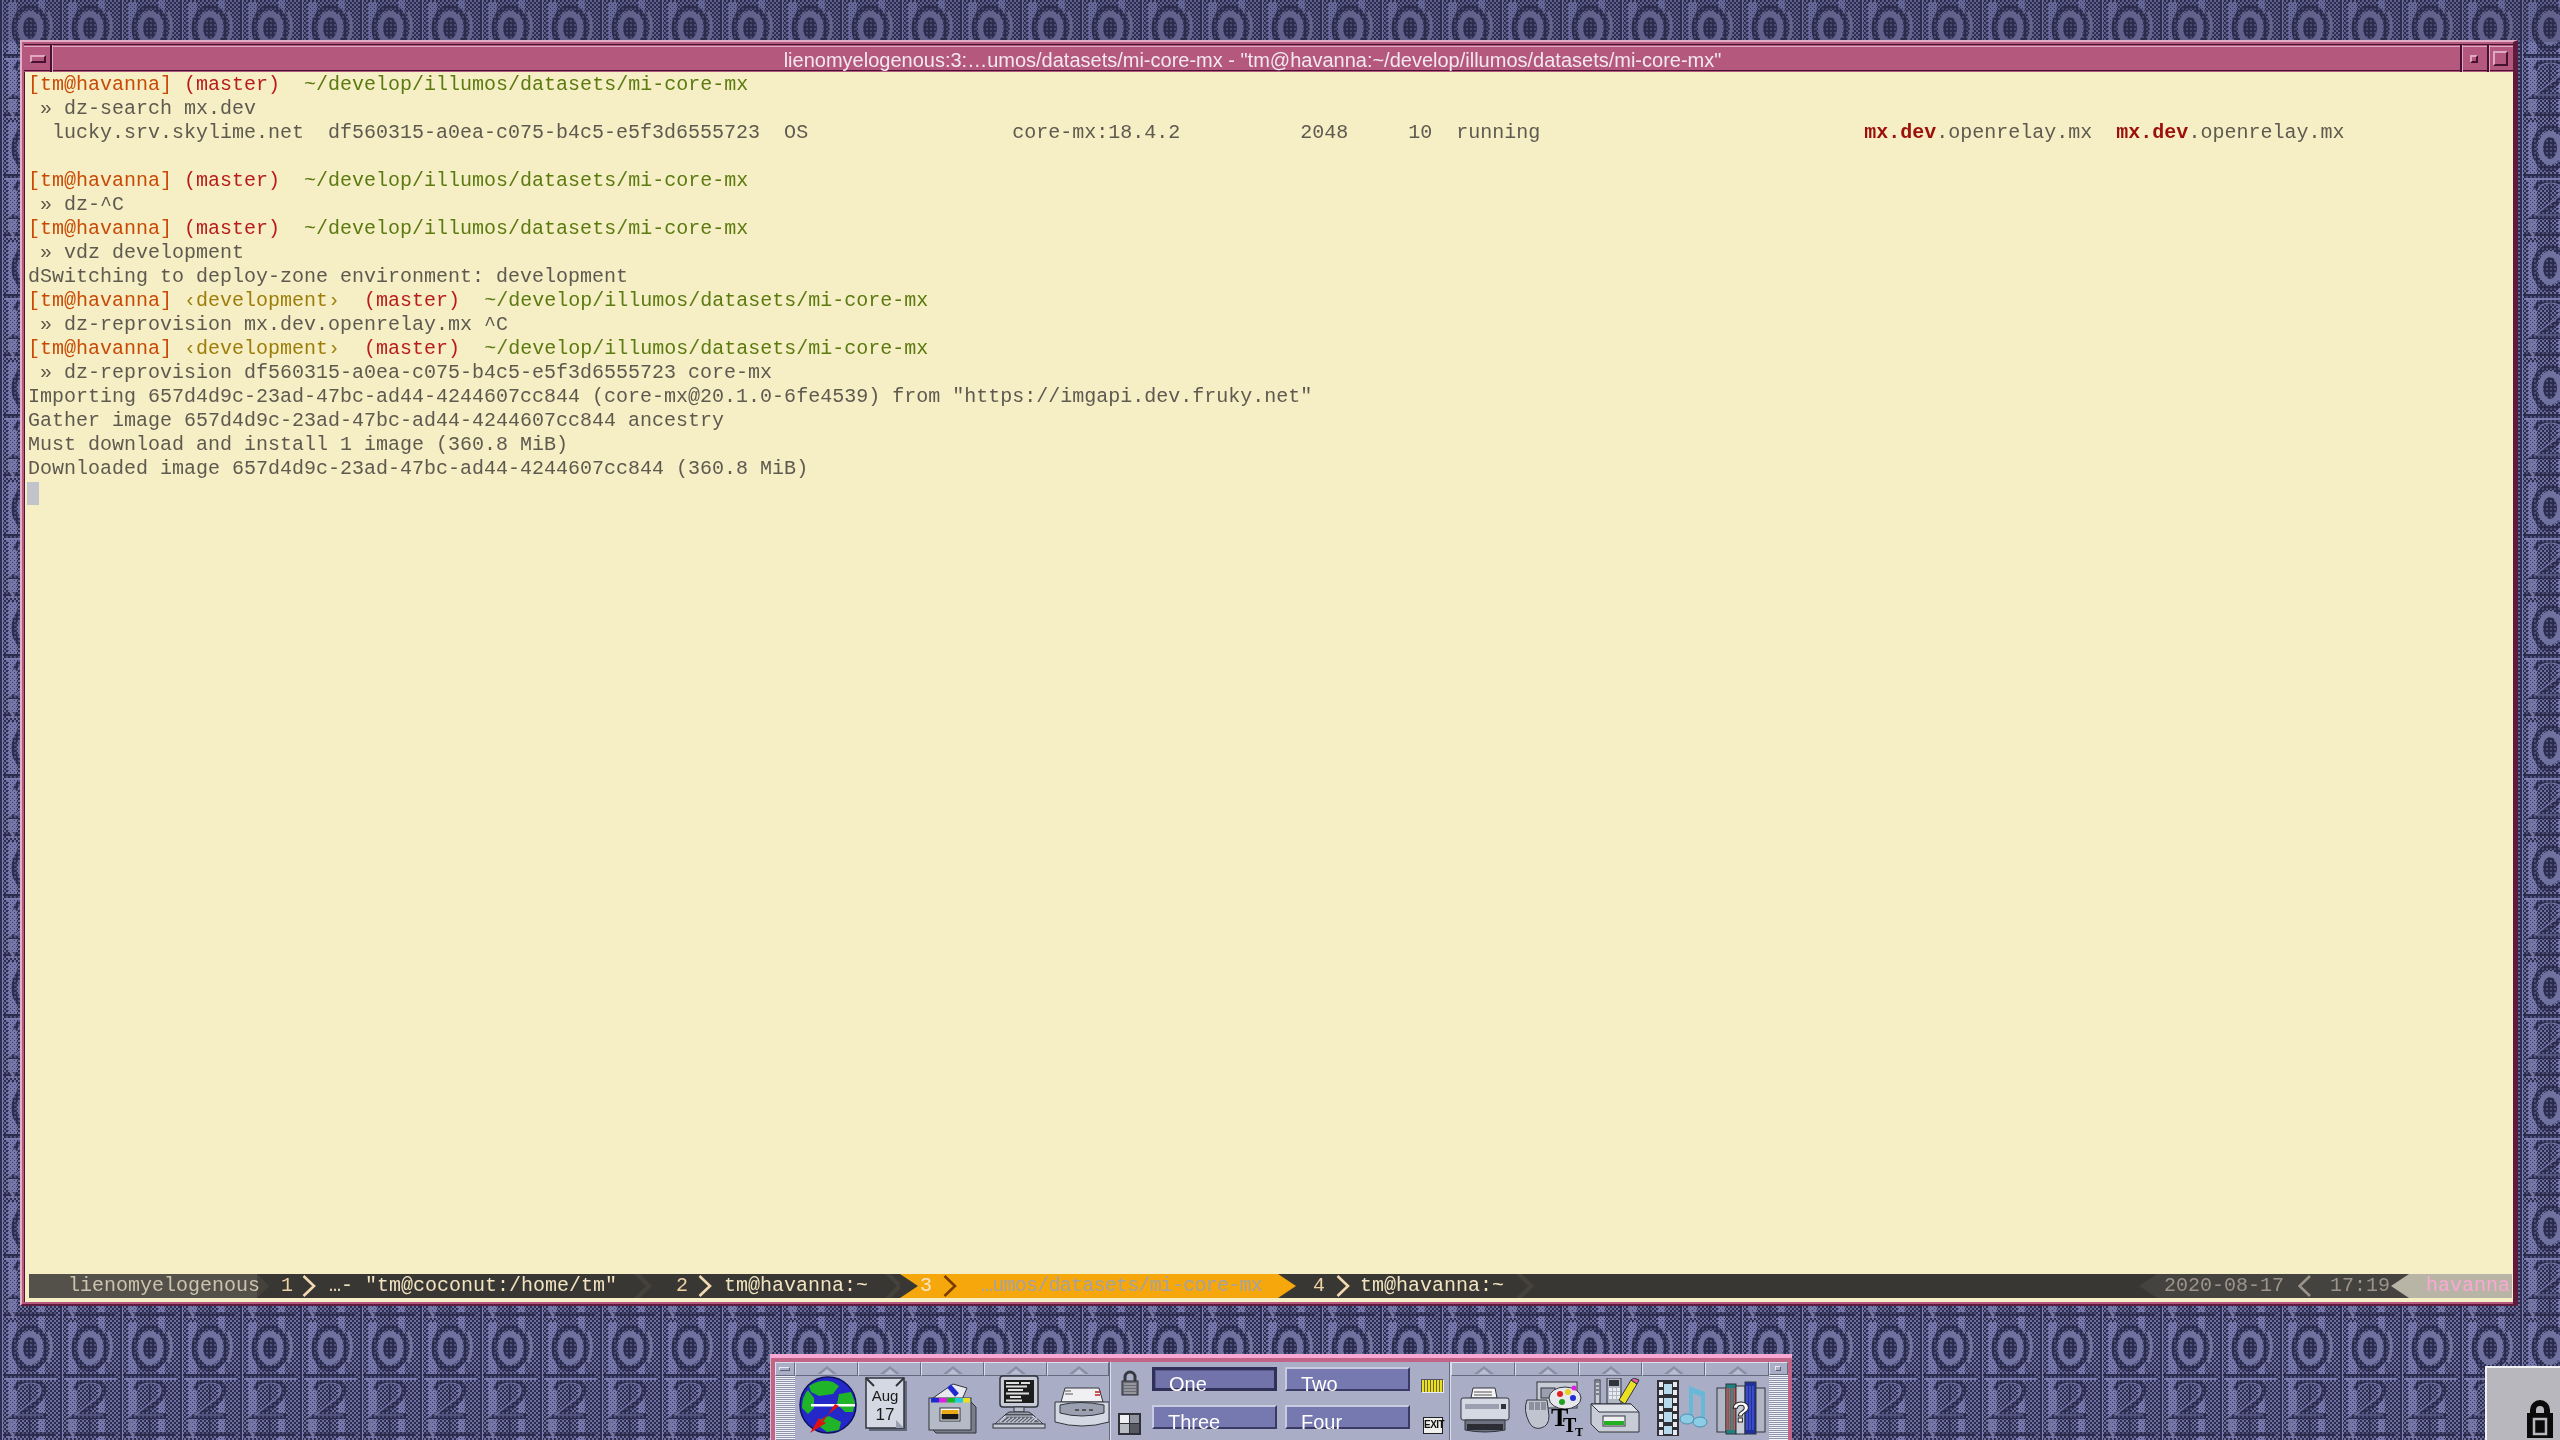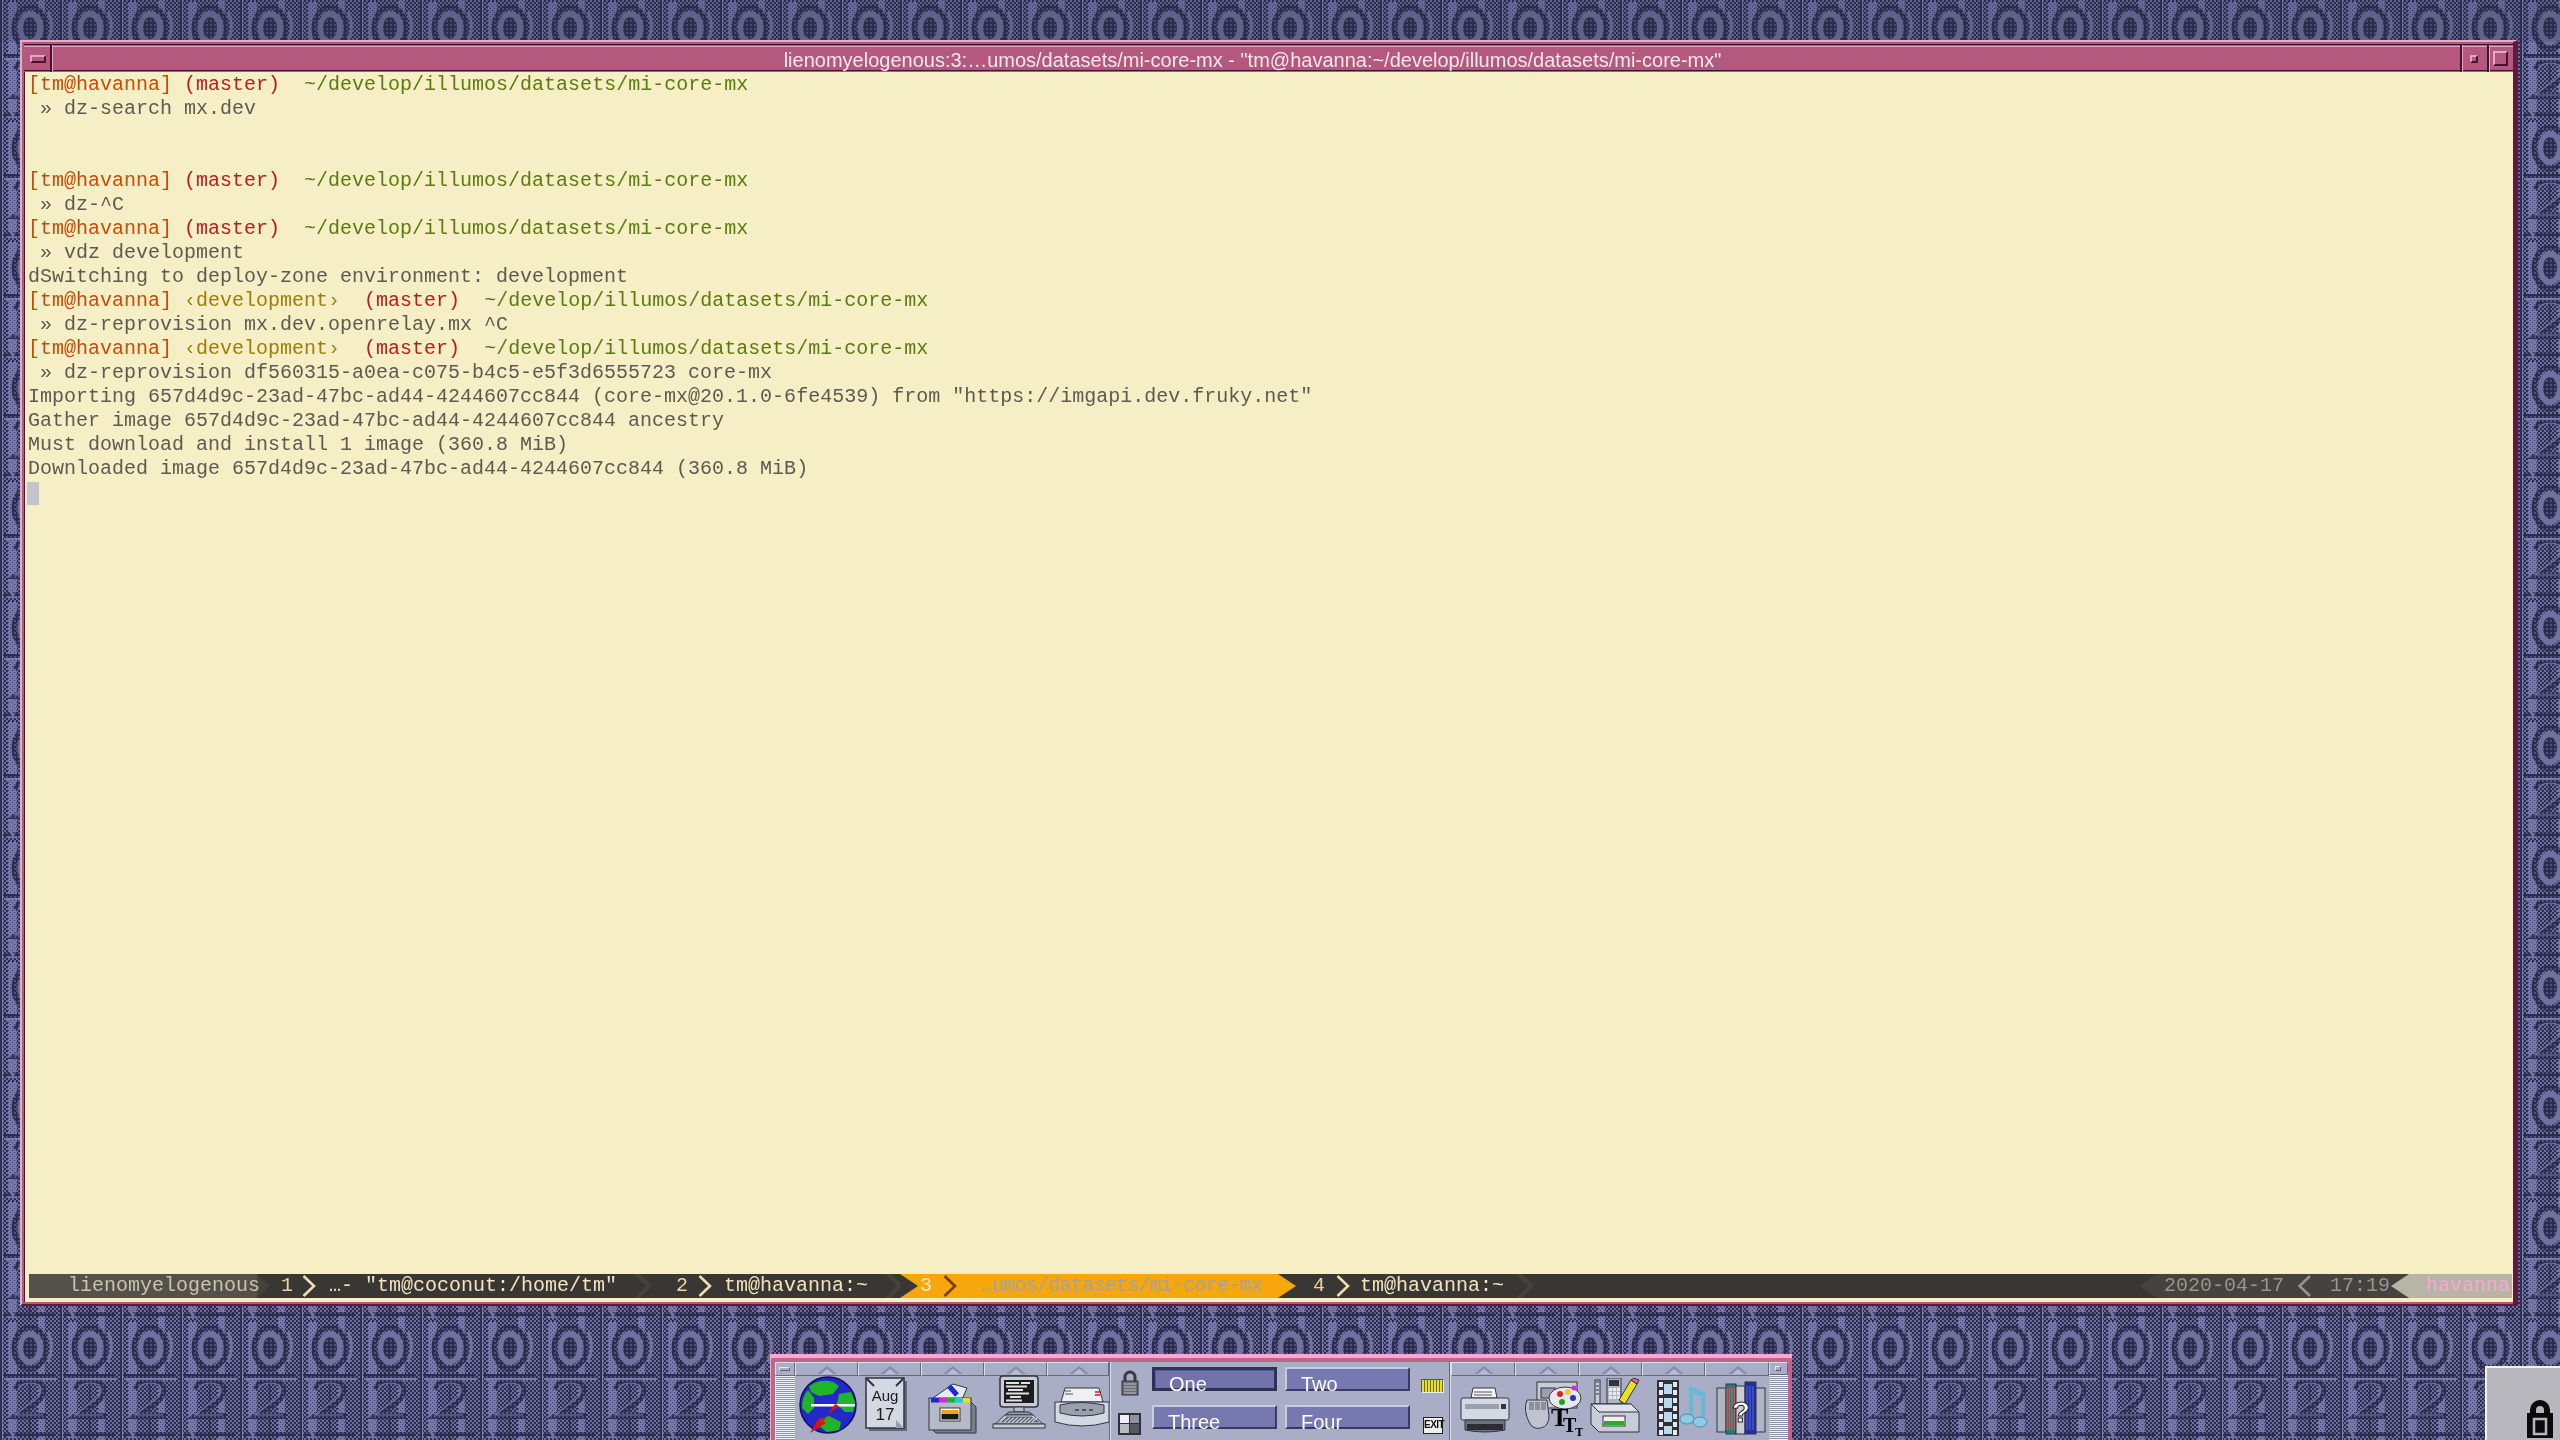--- a/index.html
+++ b/index.html
@@ -86,20 +86,21 @@
     <div class="sep" style="left:2436px;"></div>
     <div class="sep" style="left:2463px;"></div>
     <div id="ttext">lienomyelogenous:3:…umos/datasets/mi-core-mx - "tm@havanna:~/develop/illumos/datasets/mi-core-mx"</div>
     <div class="mbtn raise" style="left:6px;top:10px;width:16px;height:8px;"></div>
     <div class="mbtn raise" style="left:2446px;top:10px;width:8px;height:8px;"></div>
     <div class="mbtn raise" style="left:2469px;top:6px;width:15px;height:15px;"></div>
   </div>
   <div id="term">
     <div class="row" style="top:1px"><span class="o">[tm@havanna]</span> <span class="g">(master)</span> <span class="p">~/develop/illumos/datasets/mi-core-mx</span></div>
     <div class="row" style="top:25px"> » dz-search mx.dev</div>
+    <div class="row" style="top:49px">  lucky.srv.skylime.net  df560315-a0ea-c075-b4c5-e5f3d6555723  OS                 core-mx:18.4.2          2048     10  running                           <span class="rr">mx.dev</span>.openrelay.mx  <span class="rr">mx.dev</span>.openrelay.mx</div>
     <div class="row" style="top:97px"><span class="o">[tm@havanna]</span> <span class="g">(master)</span> <span class="p">~/develop/illumos/datasets/mi-core-mx</span></div>
     <div class="row" style="top:121px"> » dz-^C</div>
     <div class="row" style="top:145px"><span class="o">[tm@havanna]</span> <span class="g">(master)</span> <span class="p">~/develop/illumos/datasets/mi-core-mx</span></div>
     <div class="row" style="top:169px"> » vdz development</div>
     <div class="row" style="top:193px">dSwitching to deploy-zone environment: development</div>
     <div class="row" style="top:217px"><span class="o">[tm@havanna]</span> <span class="y">‹development›</span>  <span class="g">(master)</span> <span class="p">~/develop/illumos/datasets/mi-core-mx</span></div>
     <div class="row" style="top:241px"> » dz-reprovision mx.dev.openrelay.mx ^C</div>
     <div class="row" style="top:265px"><span class="o">[tm@havanna]</span> <span class="y">‹development›</span>  <span class="g">(master)</span> <span class="p">~/develop/illumos/datasets/mi-core-mx</span></div>
     <div class="row" style="top:289px"> » dz-reprovision df560315-a0ea-c075-b4c5-e5f3d6555723 core-mx</div>
     <div class="row" style="top:313px">Importing 657d4d9c-23ad-47bc-ad44-4244607cc844 (core-mx@20.1.0-6fe4539) from "https://imgapi.dev.fruky.net"</div>
@@ -146,21 +147,21 @@
           <polyline points="1.5,2 12,12 1.5,22" fill="none" stroke="#f2dab2" stroke-width="2.6"></polyline>
         </svg>
       <span class="it" style="left:1331px;color:#f2e4c0;">tm@havanna:~</span>
       <svg class="it" style="left:1487px" width="19" height="24">
           <polygon points="0,0 6,0 18,12 6,24 0,24 12,12" fill="#45423c"></polygon>
         </svg>
       <div class="it" style="left:2128px;width:252px;height:24px;background:#454340;"></div>
       <svg class="it" style="left:2110px" width="19" height="24">
           <polygon points="18,0 0,12 18,24" fill="#454340"></polygon>
         </svg>
-      <span class="it" style="left:2135px;color:#9c9488;">2020-04-17</span>
+      <span class="it" style="left:2135px;color:#9c9488;">2020-08-17</span>
       <svg class="it" style="left:2269px" width="14" height="24">
           <polyline points="12,2 1.5,12 12,22" fill="none" stroke="#9c9488" stroke-width="2.6"></polyline>
         </svg>
       <span class="it" style="left:2301px;color:#9c9488;">17:19</span>
       <div class="it" style="left:2380px;width:103px;height:24px;background:#b9b5a6;"></div>
       <svg class="it" style="left:2362px" width="19" height="24">
           <polygon points="18,0 0,12 18,24" fill="#b9b5a6"></polygon>
         </svg>
       <span class="it" style="left:2397px;color:#f9a8d4;">havanna</span>
     </div>

